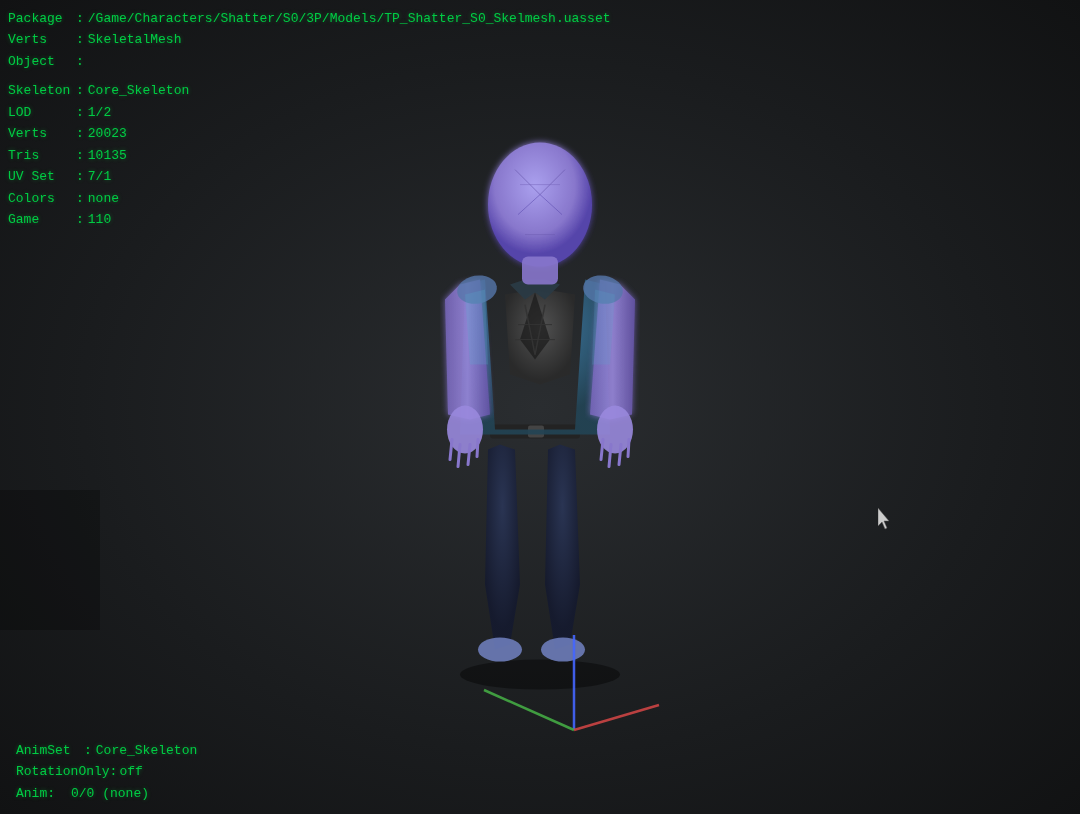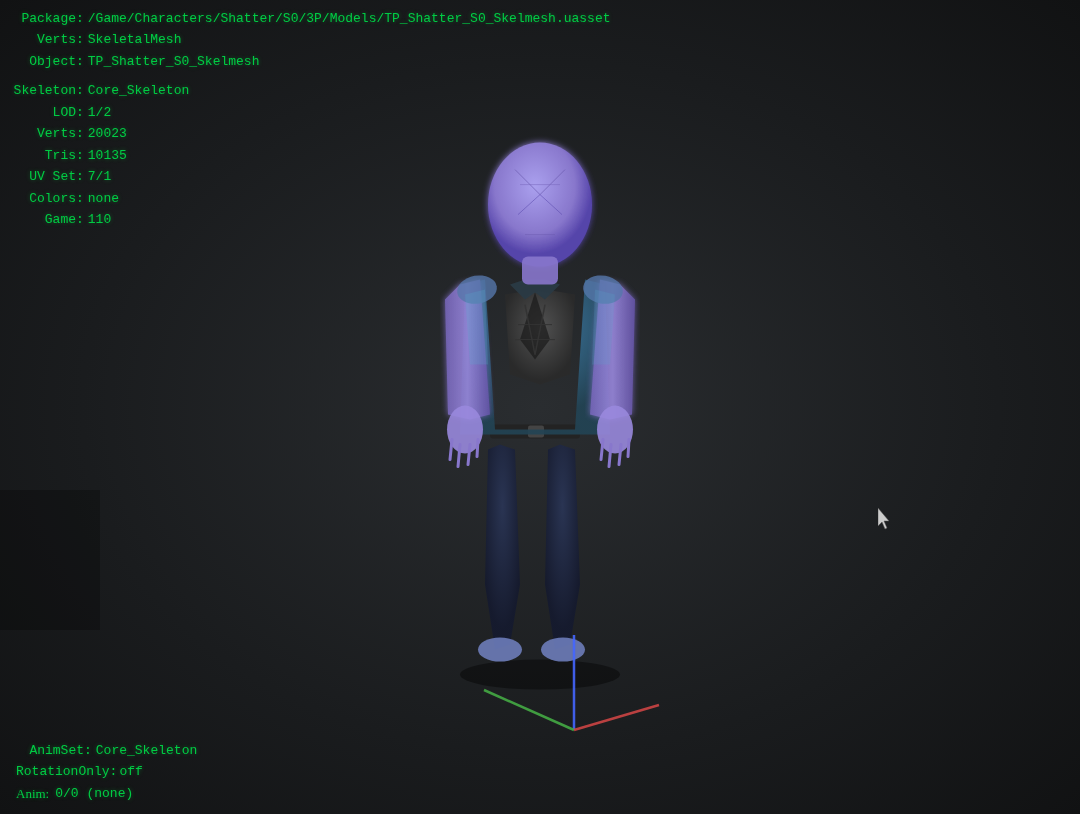--- a/index.html
+++ b/index.html
@@ -36,21 +36,20 @@
       top: 8px;
       left: 8px;
       color: #00cc44;
       line-height: 1.65;
       text-shadow: 0 0 4px rgba(0,200,60,0.4);
       z-index: 10;
     }
 
     .info-row {
       display: flex;
-      text-align: right;
     }
 
     .info-label {
       color: #00cc44;
       min-width: 68px;
     }
 
     .info-sep {
       color: #00cc44;
       margin-right: 4px;
@@ -224,21 +223,20 @@
       <span class="info-value">/Game/Characters/Shatter/S0/3P/Models/TP_Shatter_S0_Skelmesh.uasset</span>
     </div>
     <div class="info-row">
       <span class="info-label">Verts</span>
       <span class="info-sep">:</span>
       <span class="info-value">SkeletalMesh</span>
     </div>
     <div class="info-row">
       <span class="info-label">Object</span>
       <span class="info-sep">:</span>
-      <span class="info-value">TP_Shatter_S0_Skelmesh</span>
     </div>
     <div style="height:8px"></div>
     <div class="info-row">
       <span class="info-label">Skeleton</span>
       <span class="info-sep">:</span>
       <span class="info-value">Core_Skeleton</span>
     </div>
     <div class="info-row">
       <span class="info-label">LOD</span>
       <span class="info-sep">:</span>
@@ -275,21 +273,21 @@
     <div class="info-row">
       <span class="info-label">AnimSet</span>
       <span class="info-sep">:</span>
       <span class="info-value">Core_Skeleton</span>
     </div>
     <div class="info-row">
       <span class="info-label" style="min-width:auto; margin-right:2px;">RotationOnly:</span>
       <span class="info-value">off</span>
     </div>
     <div class="info-row">
-      <span class="info-label" style="min-width:auto; margin-right:6px;font-family:Liberation Serif, serif;">Anim:</span>
+      <span class="info-label" style="min-width:auto; margin-right:16px;">Anim:</span>
       <span class="info-value">0/0 (none)</span>
     </div>
   </div>
 
   <div id="cursor">
     <svg width="16" height="22" viewBox="0 0 16 22">
       <path d="M0,0 L0,18 L4,14 L7,21 L9,20 L6,13 L11,13 Z" fill="#cccccc" stroke="#555" stroke-width="0.5"></path>
     </svg>
   </div>
 

